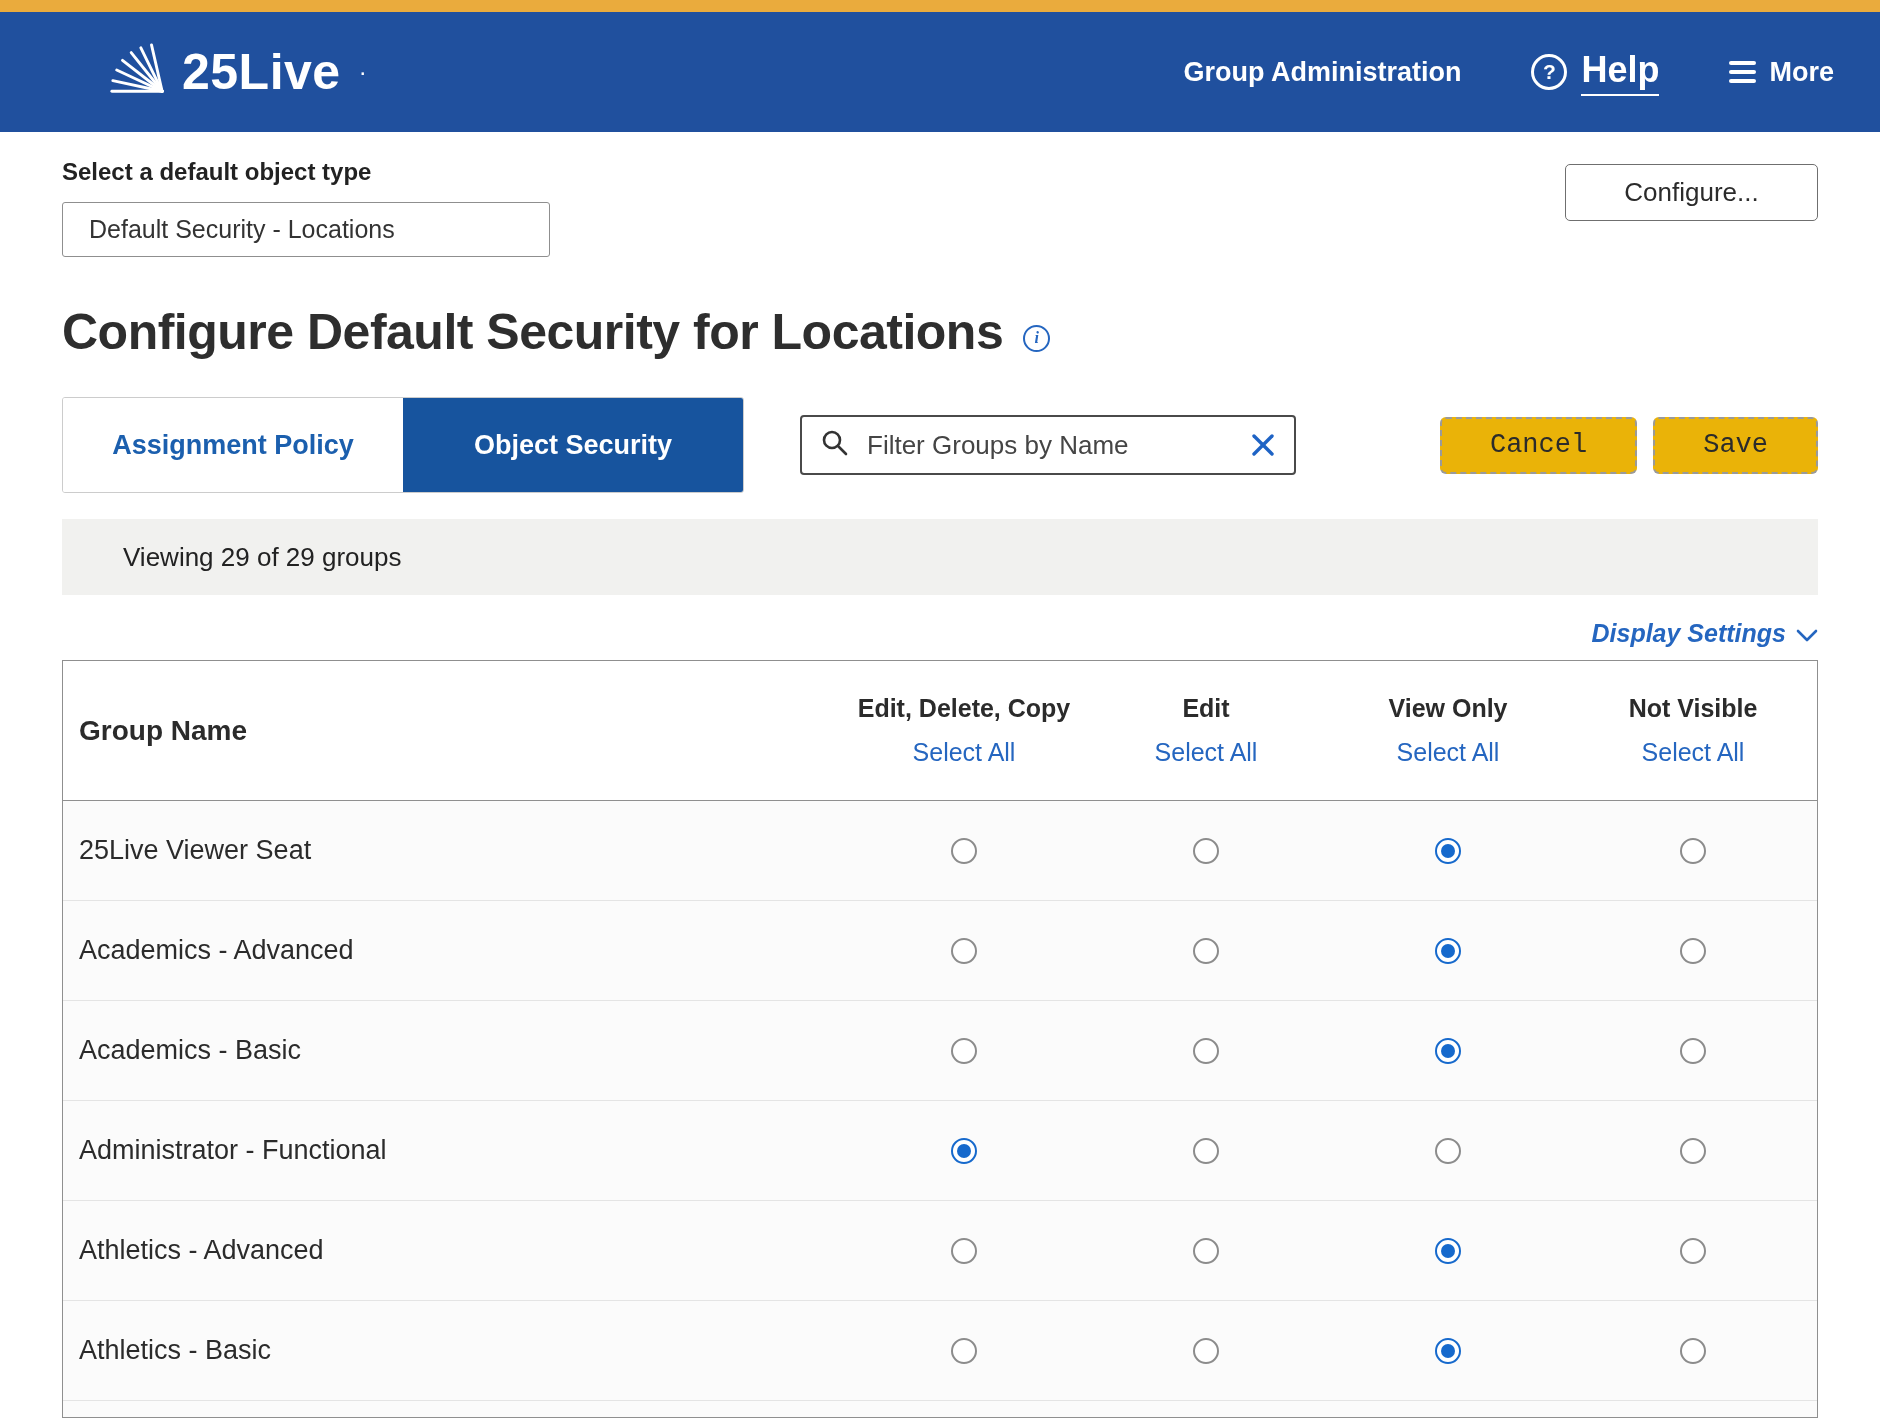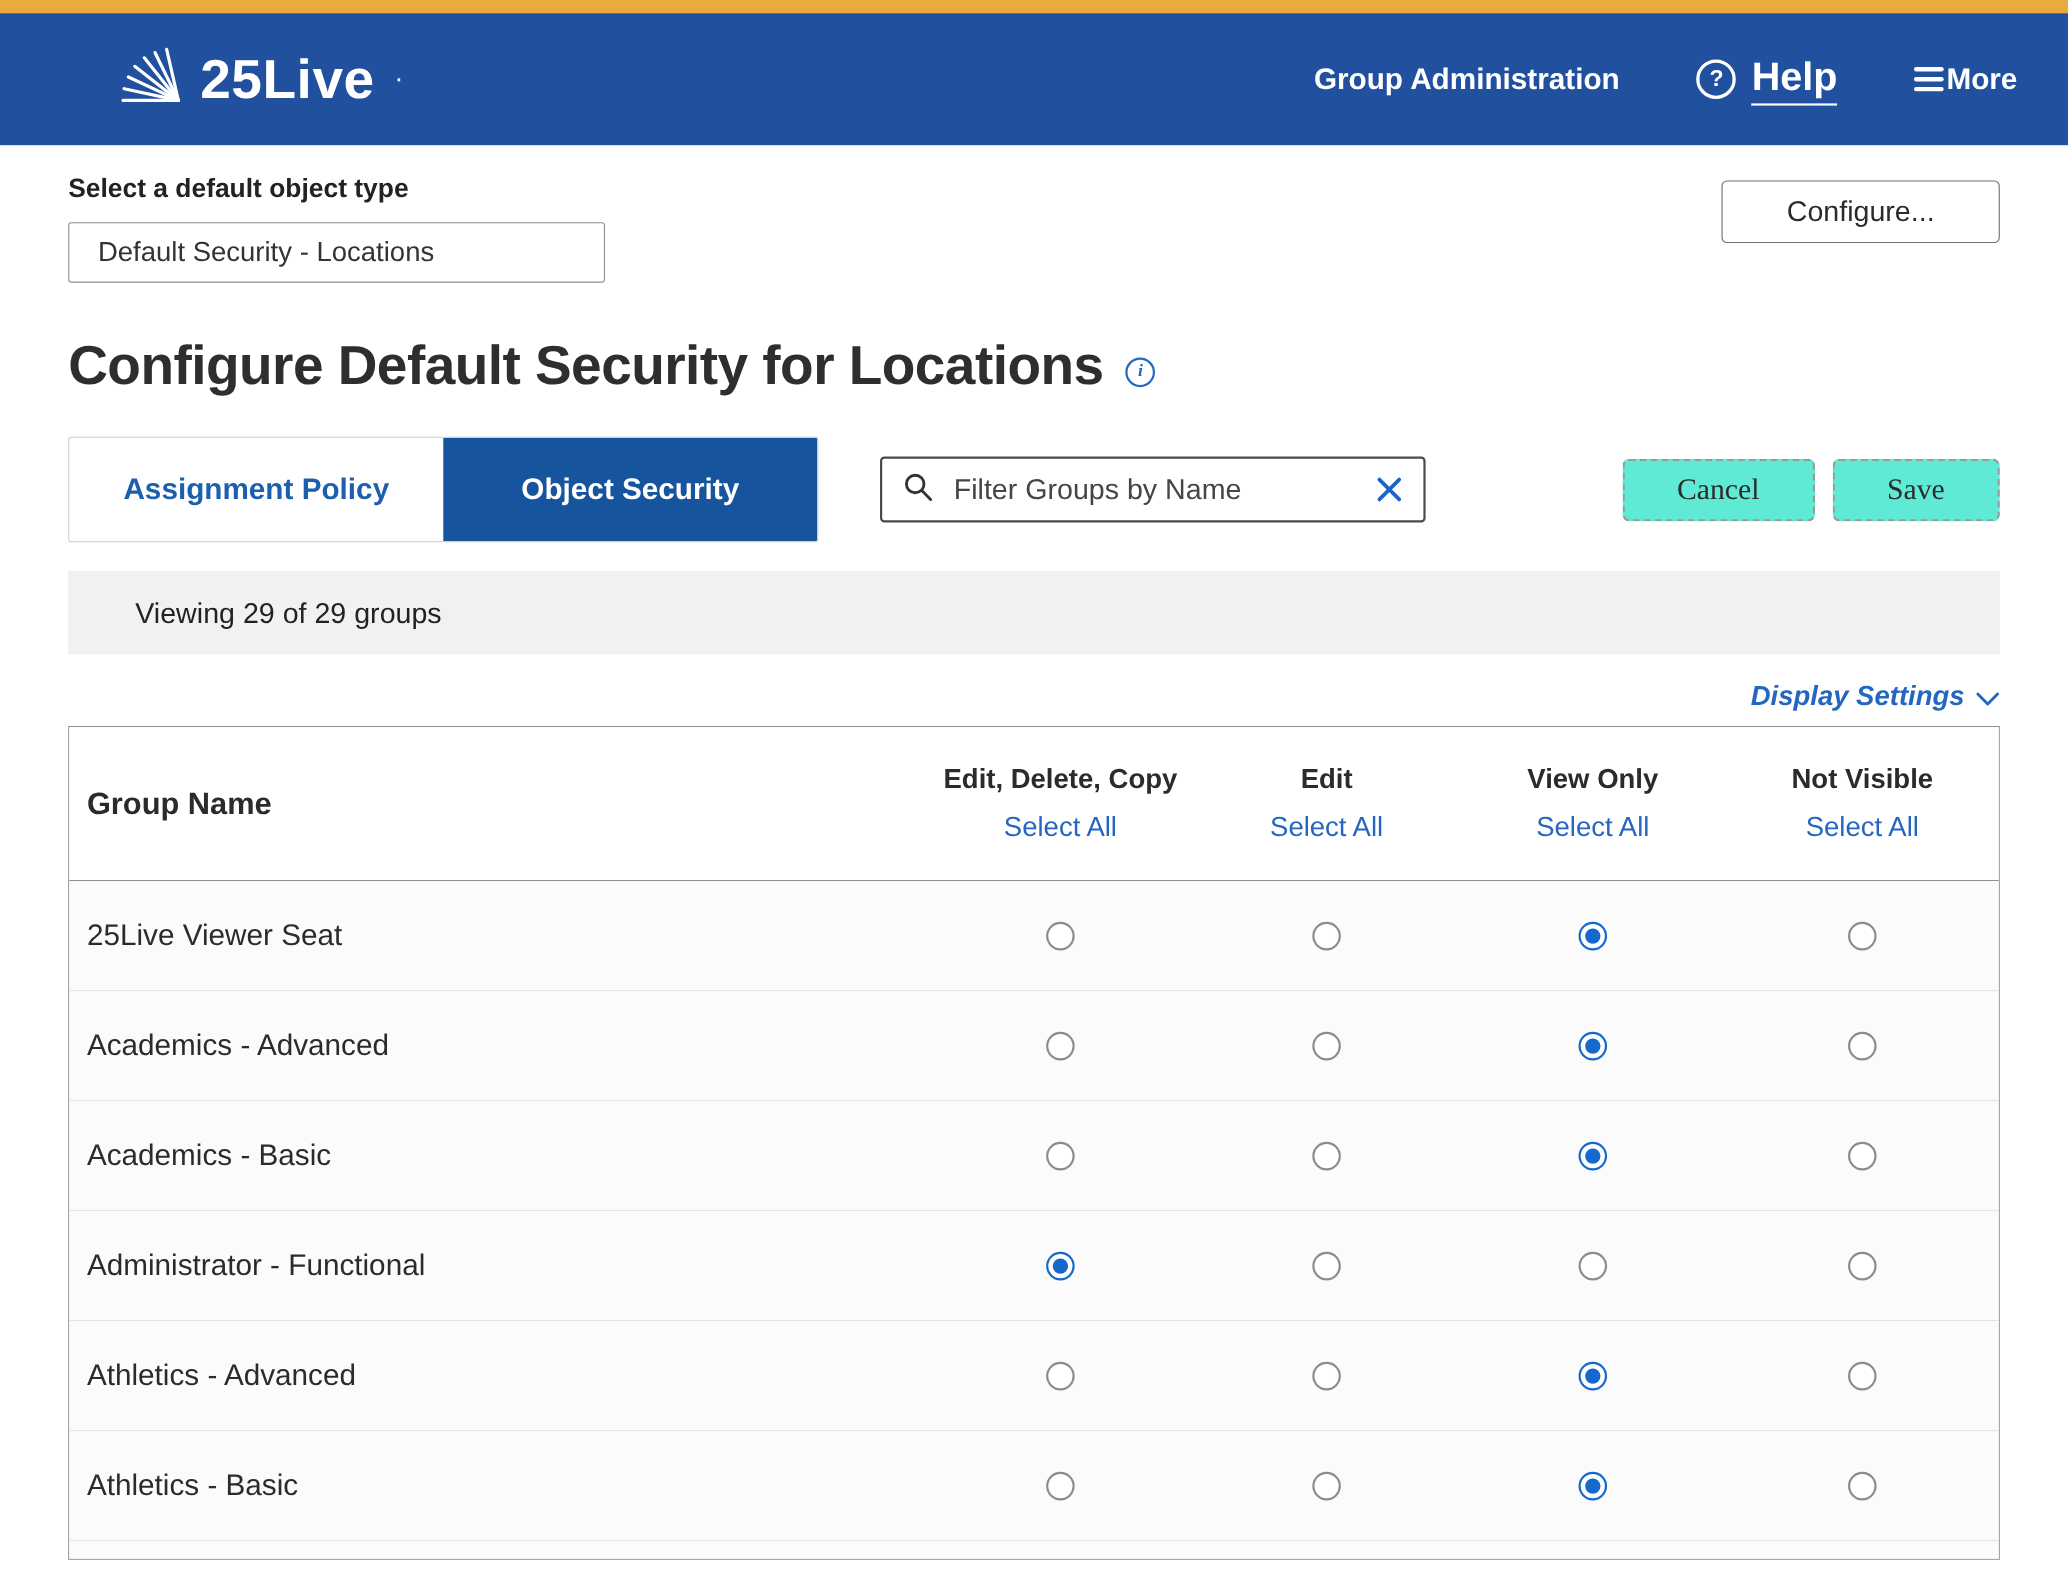--- a/index.html
+++ b/index.html
@@ -22,21 +22,21 @@
   .brand-dot { font-size: 24px; vertical-align: super; margin-left: 2px; }
   .header-right { margin-left: auto; display: flex; align-items: center; gap: 70px; color: #fff; }
   .nav-item { font-size: 27px; font-weight: 600; cursor: pointer; }
   .help { display: flex; align-items: center; gap: 14px; cursor: pointer; }
   .help-icon {
     width: 36px; height: 36px; border: 3px solid #fff; border-radius: 50%;
     display: flex; align-items: center; justify-content: center;
     font-size: 21px; font-weight: 700;
   }
   .help-label { font-size: 36px; font-weight: 600; border-bottom: 2px solid #fff; padding-bottom: 3px; }
-  .more { display: flex; align-items: center; gap: 2px; cursor: pointer; }
+  .more { display: flex; align-items: center; gap: 13px; cursor: pointer; }
   .hamburger { display: flex; flex-direction: column; gap: 5px; }
   .hamburger span { display: block; width: 27px; height: 4px; background: #fff; border-radius: 2px; }
   .more-label { font-size: 27px; font-weight: 700; }
 
   
   .main { padding: 0 62px; }
 
   .object-row { position: relative; padding-top: 26px; }
   .object-label { font-size: 24px; font-weight: 700; color: #222; }
   .object-select {
@@ -79,21 +79,21 @@
   .search-input {
     border: none; outline: none; flex: 1; min-width: 0;
     font-size: 26px; font-family: inherit; color: #c2410c; background: transparent;
   }
   .search-input::placeholder { color: #454545; opacity: 1; }
   .clear-x { cursor: pointer; display: flex; align-items: center; }
 
   .action-buttons { margin-left: auto; display: flex; gap: 16px; }
   .btn-dashed {
     height: 57px; border: 2px dashed #9a9a9a; border-radius: 6px;
-    background: #5eead4; font-size: 27px; color: #2b2b2b; font-family: Liberation Serif, serif;
+    background: #eab308; font-size: 27px; color: #2b2b2b; font-family: Liberation Mono, monospace;
     padding: 0 48px; cursor: pointer;
   }
 
   .viewing-bar {
     margin-top: 26px; height: 76px; background: #F1F1EF;
     display: flex; align-items: center; padding-left: 61px;
     font-size: 26px; color: #222;
   }
 
   .display-row { display: flex; justify-content: flex-end; align-items: center; margin-top: 24px; gap: 10px; }

